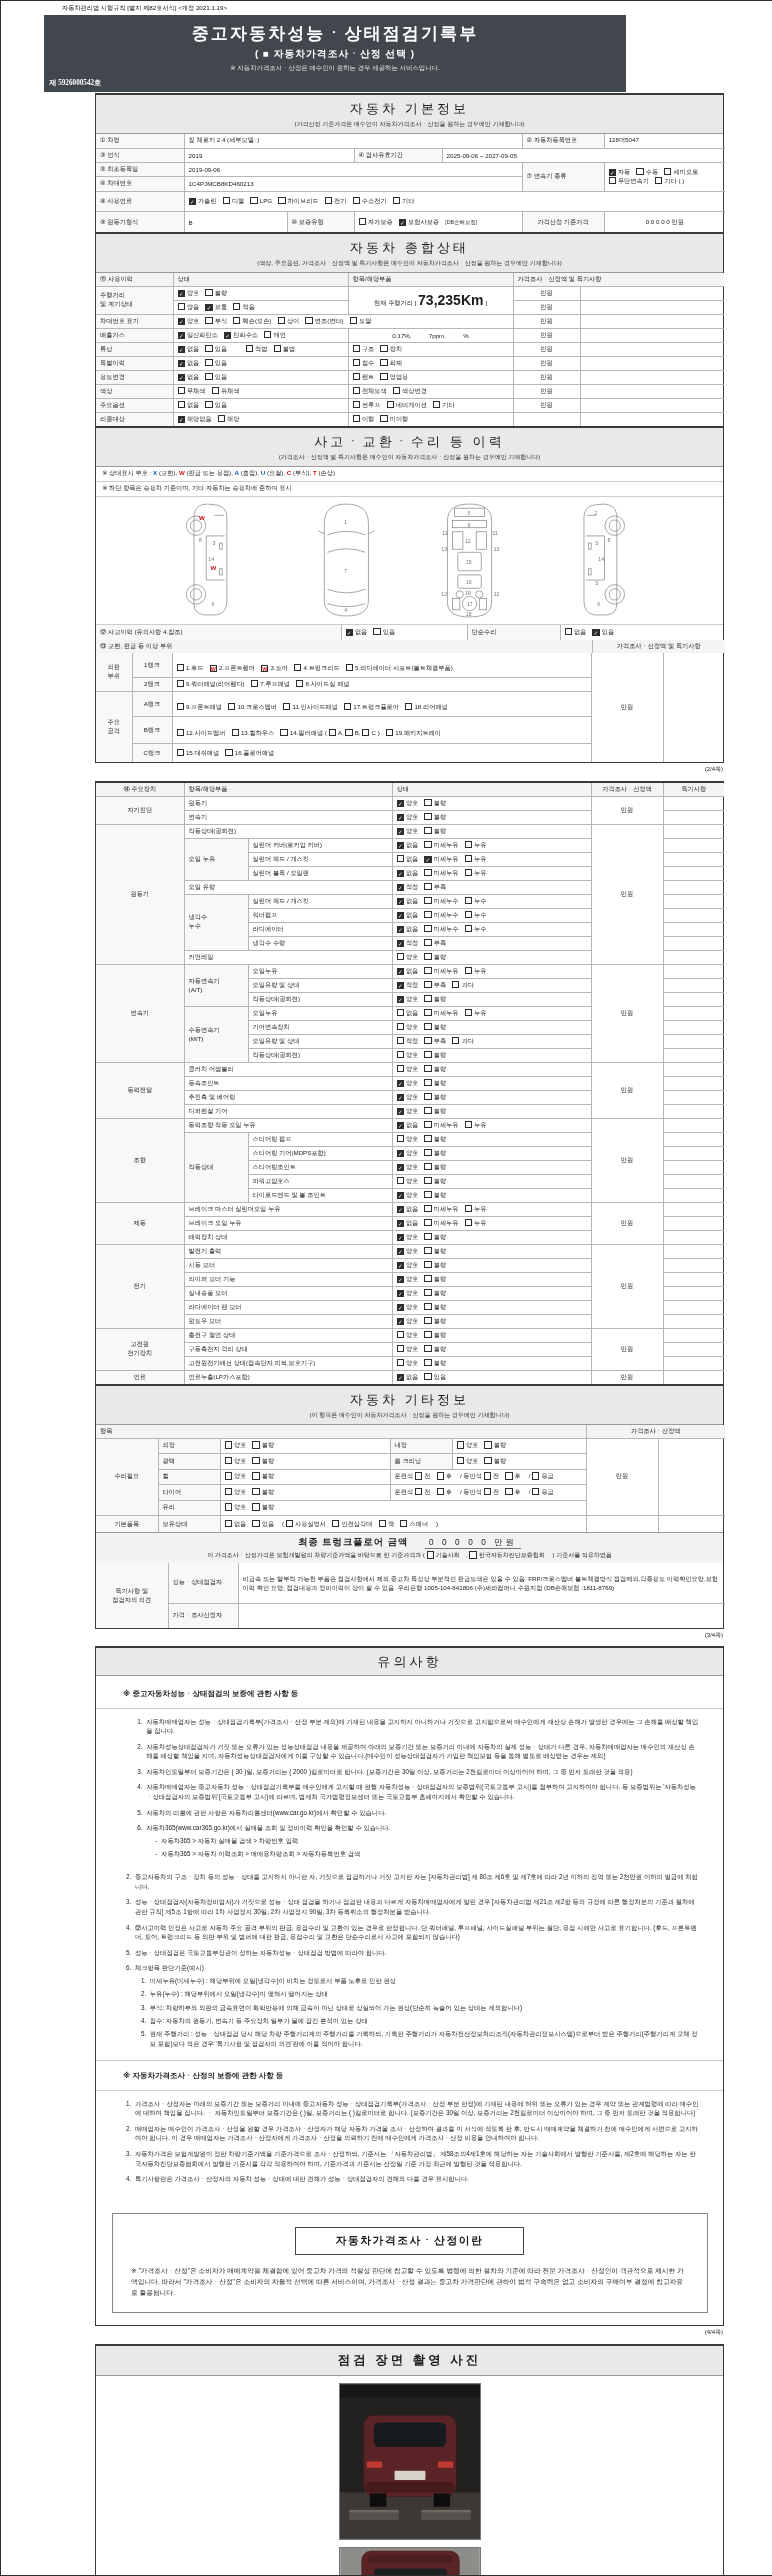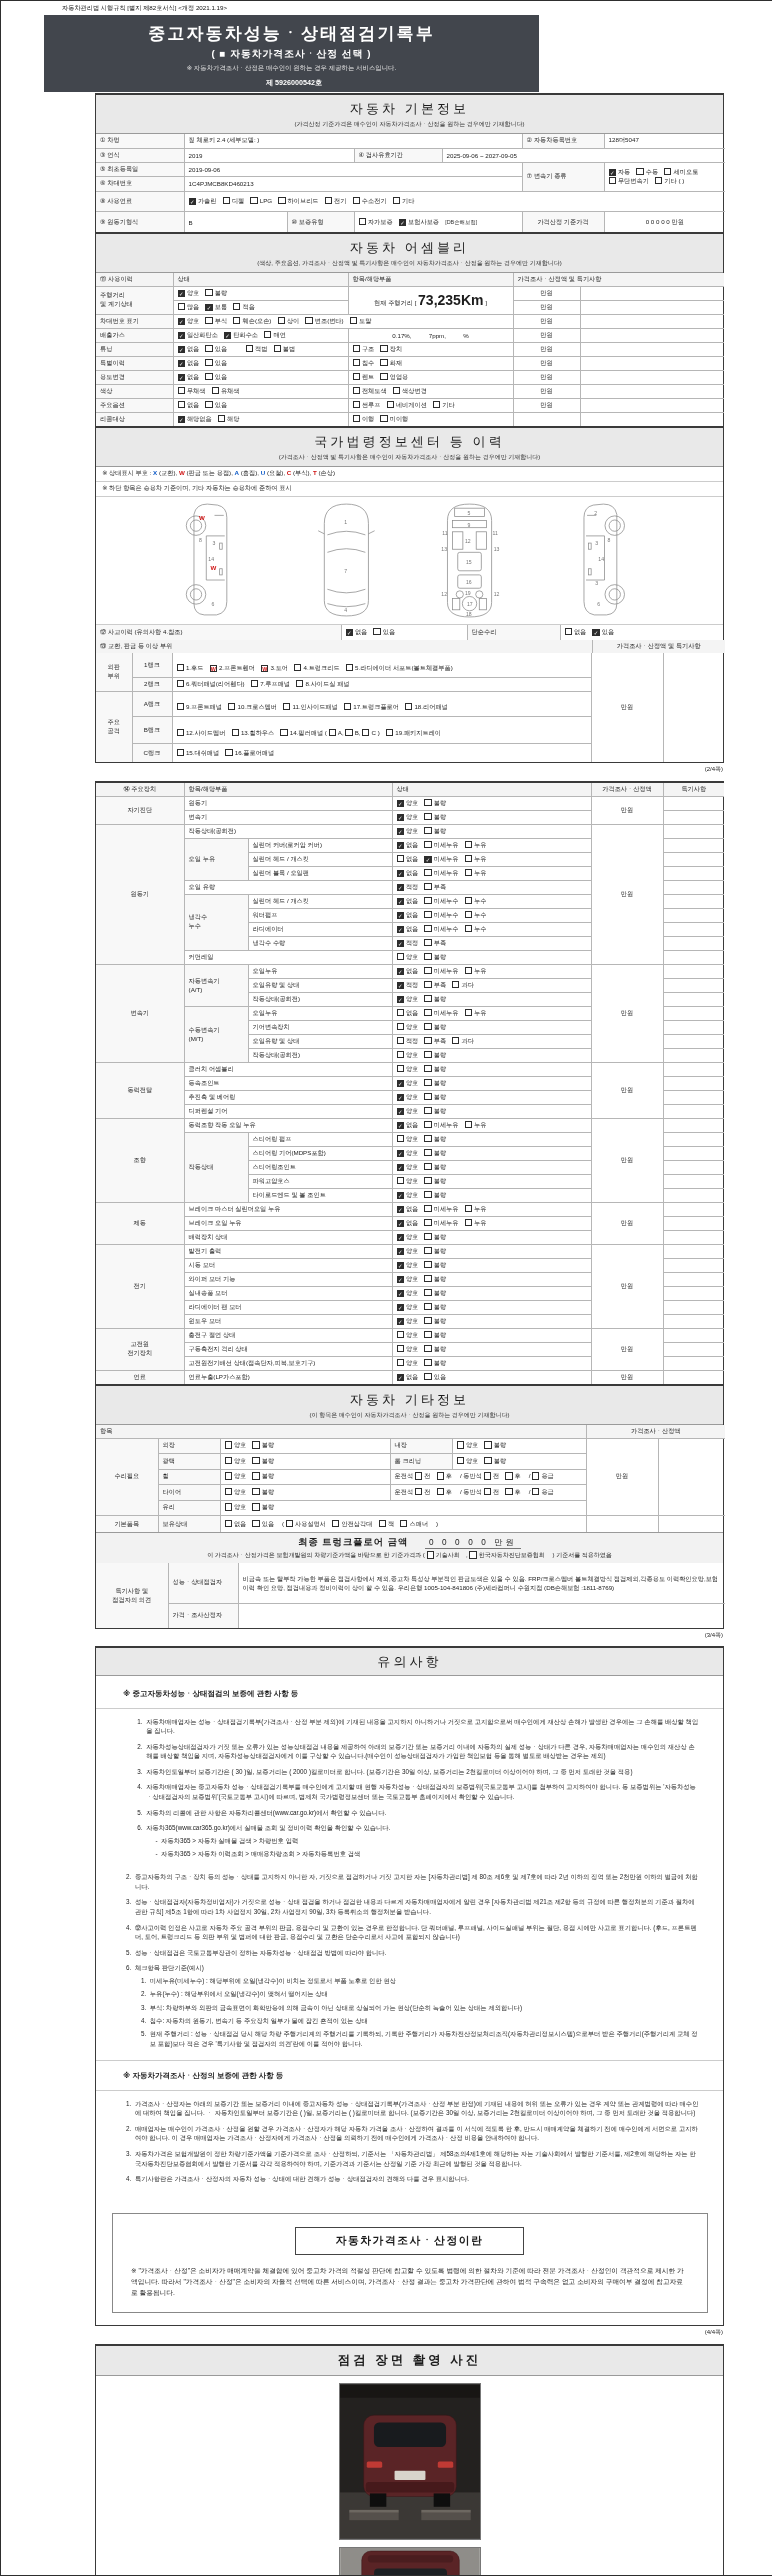--- a/index.html
+++ b/index.html
@@ -1,26 +1,26 @@
 <!DOCTYPE html>
 <html style="font-size:8.2px"><head>
 <meta charset="utf-8">
 <style>
   html,body{margin:0;padding:0;}
   body{width:773px;height:2576px;background:#fff;position:relative;overflow:hidden;
        font-family:"Liberation Sans","DejaVu Sans",sans-serif;color:#1c1c1c;}
   .frame{position:absolute;inset:0;border:0.5px solid #2e2e2e;pointer-events:none;z-index:50;}
   .doc{width:629px;margin-left:95px;}
   .topnote{font-size:6.2px;color:#111;margin:4.1px 0 2.1px 62px;}
-  .masthead{width:495px;margin-left:44px;background:#42464d;color:#fff;position:relative;
+  .masthead{width:582px;margin-left:44px;background:#42464d;color:#fff;position:relative;
             text-align:center;padding:7.2px 0 3.1px 0;}
   .mh-title{font-size:17px;font-weight:bold;letter-spacing:2.1px;}
   .mh-sub{font-size:9.8px;font-weight:bold;margin-top:3.1px;letter-spacing:1px;}
   .mh-note{font-size:6.4px;margin-top:2.6px;color:#e8e8e8;}
-  .mh-docno{text-align:center;font-size:7.2px;font-weight:bold;padding:5.2px 0 1px 5.2px;color:#fff;}
+  .mh-docno{text-align:left;font-size:7.2px;font-weight:bold;padding:5.2px 0 1px 5.2px;color:#fff;font-family:Liberation Serif, serif;}
   .box{border:1px solid #3a3a3a;border-top-width:2.1px;background:#fff;margin-top:-1px;}
   .box.first{margin-top:1px;}
   .sec-head{background:#e9e9e9;text-align:center;padding:4.6px 0 3.6px;border-bottom:0.5px solid #9a9a9a;}
   .sec-title{font-size:13px;font-weight:normal;letter-spacing:3.1px;}
   .sec-sub{font-size:6px;color:#2a2a2a;margin-top:2.1px;}
   table.tb{width:100%;border-collapse:collapse;table-layout:fixed;}
   table.tb td{border:0.5px solid #b6b6b6;padding:1px 4.1px;font-size:6.2px;vertical-align:middle;overflow:hidden;}
   table.tb{border-style:hidden;}
   tr.hd td{background:#f4f4f4;padding:2.1px 4.1px;}
   td.lb{background:#f8f8f8;}
@@ -130,21 +130,21 @@
               <td class="lb ctr">가격산정 기준가격</td>
               <td class="ctr">0 0 0 0 0 만원</td>
             </tr>
           </tbody>
         </table>
       </div>
   </div>
 
   <div class="box">
     <div class="sec-head">
-      <div class="sec-title">자동차 어셈블리</div>
+      <div class="sec-title">자동차 종합상태</div>
       <div class="sec-sub">(색상, 주요옵션, 가격조사ㆍ산정액 및 특기사항은 매수인이 자동차가격조사ㆍ산정을 원하는 경우에만 기재합니다)</div>
     </div>
     <div id="overall-table">
         <table class="tb">
           <colgroup>
     <col style="width:77px">
             <col style="width:175px">
             <col style="width:165px">
             <col style="width:67px">
             <col style="width:144px">
@@ -223,21 +223,21 @@
               <td class="won"></td>
               <td></td>
             </tr>
           </tbody>
         </table>
       </div>
   </div>
 
   <div class="box">
     <div class="sec-head">
-      <div class="sec-title">국가법령정보센터 등 이력</div>
+      <div class="sec-title">사고ㆍ교환ㆍ수리 등 이력</div>
       <div class="sec-sub">(가격조사ㆍ산정액 및 특기사항은 매수인이 자동차가격조사ㆍ산정을 원하는 경우에만 기재합니다)</div>
     </div>
     <div class="acc-note" id="acc-note1">※ 상태표시 부호 : <b style="color:#0a58c7">X</b> (교환), <b style="color:#cf1212">W</b> (판금 또는 용접), <b style="color:#0a58c7">A</b> (흠집), <b style="color:#0a58c7">U</b> (요철), <b style="color:#cf1212">C</b> (부식), <b style="color:#cf1212">T</b> (손상)</div>
     <div class="acc-note">※ 하단 항목은 승용차 기준이며, 기타 자동차는 승용차에 준하여 표시</div>
 
     <div class="diagrams">
       <svg width="577" height="117" viewBox="0 0 1120 228">
 
         <g transform="translate(120,4)" stroke="#8d8d8d" fill="none" stroke-width="1.5">
           <path d="M20,22 Q24,2 46,2 L66,4 Q84,8 84,28 L84,192 Q84,214 64,218 L40,218 Q20,216 20,196 Z"></path>

